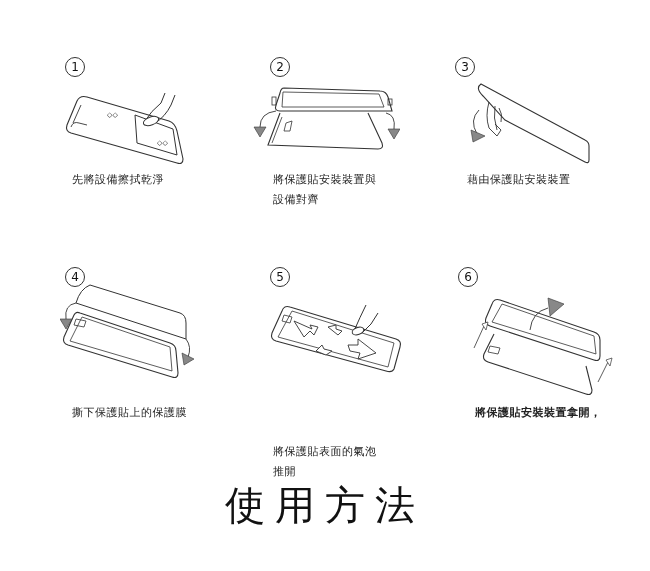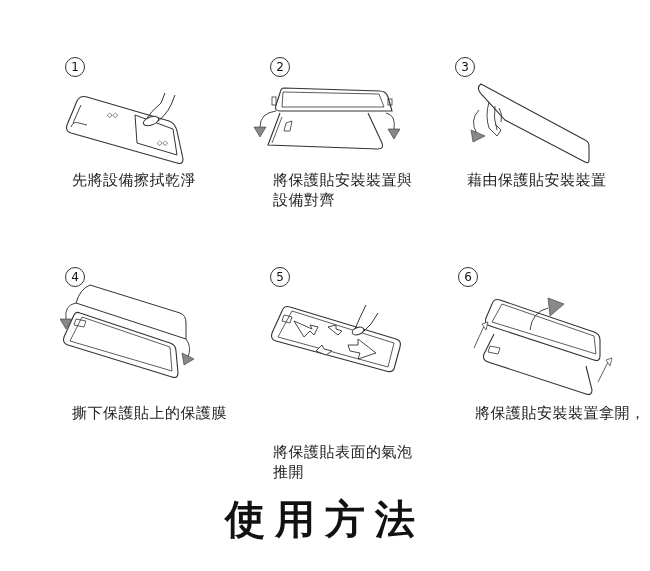--- a/index.html
+++ b/index.html
@@ -2,23 +2,23 @@
 <html><head>
 <meta charset="utf-8">
 <style>
   html, body { margin:0; padding:0; background:#ffffff; }
   body { width:650px; height:571px; position:relative; overflow:hidden;
          font-family:"DejaVu Sans", "Liberation Sans", sans-serif; color:#222; }
   .step { position:absolute; width:190px; height:200px; }
   .num { position:absolute; width:18px; height:18px; border:1.3px solid #333; border-radius:50%;
          font-size:12px; line-height:18px; text-align:center; color:#111; }
   .art { position:absolute; }
-  .cap { position:absolute; font-size:15px; line-height:20px; color:#222; letter-spacing:0.5px; white-space:nowrap; }
-  .title { position:absolute; left:0; width:650px; top:492px; text-align:center;
-           font-size:40px; font-weight:bold; letter-spacing:10px; color:#111; }
+  .cap { position:absolute; font-size:11px; line-height:20px; color:#222; letter-spacing:0.5px; white-space:nowrap; }
+  .title { position:absolute; left:0; width:650px; top:478px; text-align:center;
+           font-size:40px; font-weight:normal; letter-spacing:10px; color:#111; }
 </style>
 </head>
 <body>
 
 <div class="step" style="left:60px;top:55px;">
   <div class="num" style="left:5px;top:2px;">1</div>
   <svg class="art" width="130" height="90" style="left:5px;top:28px;" viewBox="0 0 130 90">
     <path d="M12 18 L2 42 Q0 48 6 50 L112 80 Q118 82 118 76 L112 48 Q110 40 104 38 L22 14 Q15 12 12 18 Z" fill="none" stroke="#333" stroke-width="1.1"></path>
     <path d="M16 22 L8 40" fill="none" stroke="#333" stroke-width="0.9"></path>
     <path d="M6 44 Q8 38 14 40 L22 42" fill="none" stroke="#333" stroke-width="0.9"></path>
@@ -109,18 +109,18 @@
     <path d="M32 14 L124 46 L126 64 L22 32 Z" fill="none" stroke="#333" stroke-width="0.8"></path>
     <path d="M24 44 L14 64 Q12 70 18 72 L116 104 Q122 106 122 100 L116 76" fill="none" stroke="#333" stroke-width="1.1"></path>
     <path d="M20 56 L30 58 L28 64 L18 62 Z" fill="none" stroke="#333" stroke-width="0.8"></path>
     <path d="M60 40 Q62 22 78 18" fill="none" stroke="#333" stroke-width="0.9"></path>
     <polygon points="78,8 94,14 80,26" fill="#888" stroke="#333" stroke-width="0.6"></polygon>
     <path d="M4 58 L14 36" fill="none" stroke="#333" stroke-width="0.8"></path>
     <polygon points="12,34 18,32 16,40" fill="#fff" stroke="#333" stroke-width="0.7"></polygon>
     <path d="M128 92 L138 72" fill="none" stroke="#333" stroke-width="0.8"></path>
     <polygon points="136,70 142,68 140,76" fill="#fff" stroke="#333" stroke-width="0.7"></polygon>
   </svg>
-  <div class="cap" style="left:25px;top:138px;">
+  <div class="cap" style="left:25px;top:138px;font-weight:bold;">
     <div>將保護貼安裝裝置拿開，</div>
   </div>
 </div>
 
 <div class="title">使用方法</div>
 
 </body></html>

